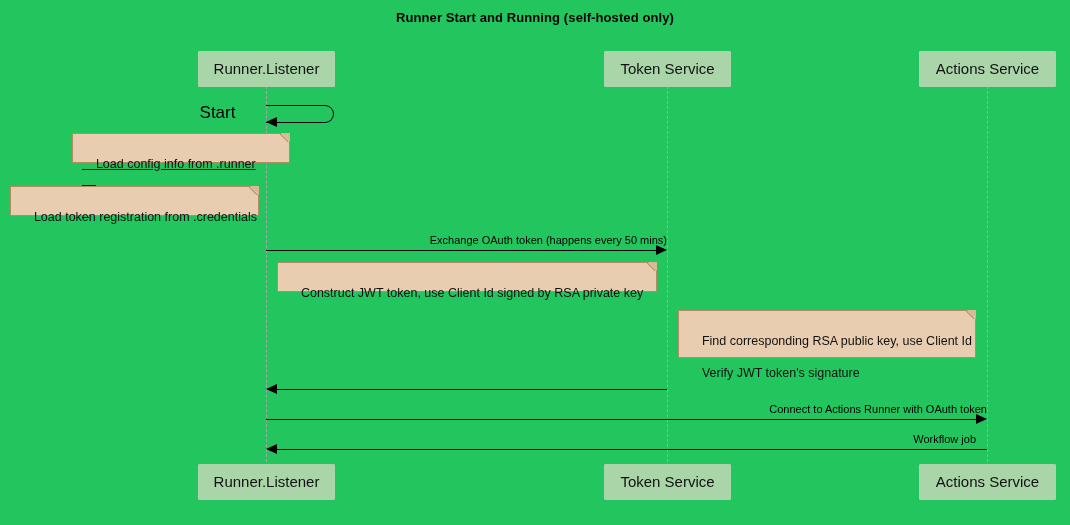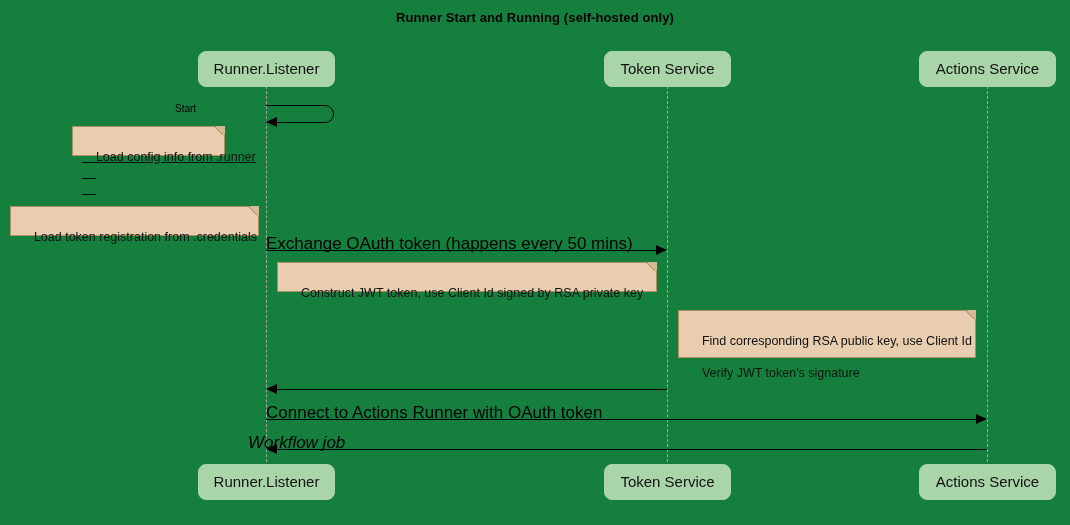--- a/index.html
+++ b/index.html
@@ -8,21 +8,21 @@
     background: #ffffff;
   }
   body {
     font-family: "Liberation Sans", sans-serif;
     -webkit-font-smoothing: antialiased;
   }
   #diagram {
     position: relative;
     width: 1070px;
     height: 525px;
-    background: #15803d;
+    background: #22c55e;
     overflow: hidden;
   }
 
   
   .diagram-title {
     position: absolute;
     left: 0;
     top: 10px;
     width: 1070px;
     text-align: center;
@@ -38,21 +38,21 @@
     width: 0;
     border-left: 1px dashed #a6a6a6;
   }
 
   
   .participant {
     position: absolute;
     box-sizing: border-box;
     background: #a9d5a9;
     border: 1px solid #a9d5a9;
-    border-radius: 8px;
+    border-radius: 1px;
     height: 36px;
     line-height: 34px;
     text-align: center;
     font-size: 15px;
     color: #111111;
     white-space: nowrap;
   }
 
   
   .note {
@@ -96,24 +96,24 @@
   }
 
   
   .msg {
     position: absolute;
     height: 0;
     border-top: 1.6px solid #000000;
   }
   .msg-label {
     position: absolute;
-    font-size: 17px;
+    font-size: 11px;
     color: #111111;
     white-space: nowrap;
-    text-align: left;
+    text-align: right;
     color: #000;
   }
   .arrow-head {
     position: absolute;
     width: 0;
     height: 0;
   }
   .arrow-right {
     border-top: 5.5px solid transparent;
     border-bottom: 5.5px solid transparent;
@@ -129,24 +129,24 @@
   .self-loop {
     position: absolute;
     box-sizing: border-box;
     border: 1.6px solid #000000;
     border-left: none;
     border-radius: 0 11px 11px 0;
     background: transparent;
   }
   .self-label {
     position: absolute;
-    font-size: 10px;
+    font-size: 17px;
     color: #000000;
     white-space: nowrap;
-    text-align: left;
+    text-align: center;
   }
 </style>
 </head>
 <body>
 
 <div id="diagram">
 
   <div class="diagram-title">Runner Start and Running (self-hosted only)</div>
 
   <div class="lifeline" style="left:266px; top:86px; height:376px;"></div>
@@ -154,27 +154,27 @@
   <div class="lifeline" style="left:987px; top:86px; height:376px;"></div>
 
   <div class="participant" style="left:198px; top:51px; width:137px;">Runner.Listener</div>
   <div class="participant" style="left:604px; top:51px; width:127px;">Token Service</div>
   <div class="participant" style="left:919px; top:51px; width:137px;">Actions Service</div>
 
   <div class="self-label" style="left:175px; top:103px; width:85px;">Start</div>
   <div class="self-loop" style="left:266px; top:105px; width:68px; height:18px;"></div>
   <div class="arrow-head arrow-left" style="left:266px; top:117px;"></div>
 
-  <div class="note" style="left:72px; top:126px; width:153px; height:30px;text-decoration:underline;">
+  <div class="note" style="left:72px; top:133px; width:218px; height:30px;text-decoration:underline;">
     <span>Load config info from .runner</span>
     <span class="fold"></span>
     <span class="fold-edge"></span>
   </div>
 
-  <div class="note" style="left:10px; top:186px; width:249px; height:30px;margin-top:20px;">
+  <div class="note" style="left:10px; top:186px; width:249px; height:30px;">
     <span>Load token registration from .credentials</span>
     <span class="fold"></span>
     <span class="fold-edge"></span>
   </div>
 
   <div class="msg-label" style="left:266px; top:234px; width:401px;">Exchange OAuth token (happens every 50 mins)</div>
   <div class="msg" style="left:266px; top:250px; width:390px;"></div>
   <div class="arrow-head arrow-right" style="left:656px; top:244.5px;"></div>
 
   <div class="note" style="left:277px; top:262px; width:380px; height:30px;">
@@ -190,21 +190,21 @@
     <span class="fold-edge"></span>
   </div>
 
   <div class="msg" style="left:277px; top:389px; width:390px;"></div>
   <div class="arrow-head arrow-left" style="left:266px; top:383.5px;"></div>
 
   <div class="msg-label" style="left:266px; top:403px; width:721px;">Connect to Actions Runner with OAuth token</div>
   <div class="msg" style="left:266px; top:419px; width:710px;"></div>
   <div class="arrow-head arrow-right" style="left:976px; top:413.5px;"></div>
 
-  <div class="msg-label" style="left:248px; top:433px; width:721px;font-style:italic;">Workflow job</div>
+  <div class="msg-label" style="left:255px; top:433px; width:721px;">Workflow job</div>
   <div class="msg" style="left:277px; top:449px; width:710px;"></div>
   <div class="arrow-head arrow-left" style="left:266px; top:443.5px;"></div>
 
   <div class="participant" style="left:198px; top:464px; width:137px;">Runner.Listener</div>
   <div class="participant" style="left:604px; top:464px; width:127px;">Token Service</div>
   <div class="participant" style="left:919px; top:464px; width:137px;">Actions Service</div>
 
 </div>
 
 </body></html>

